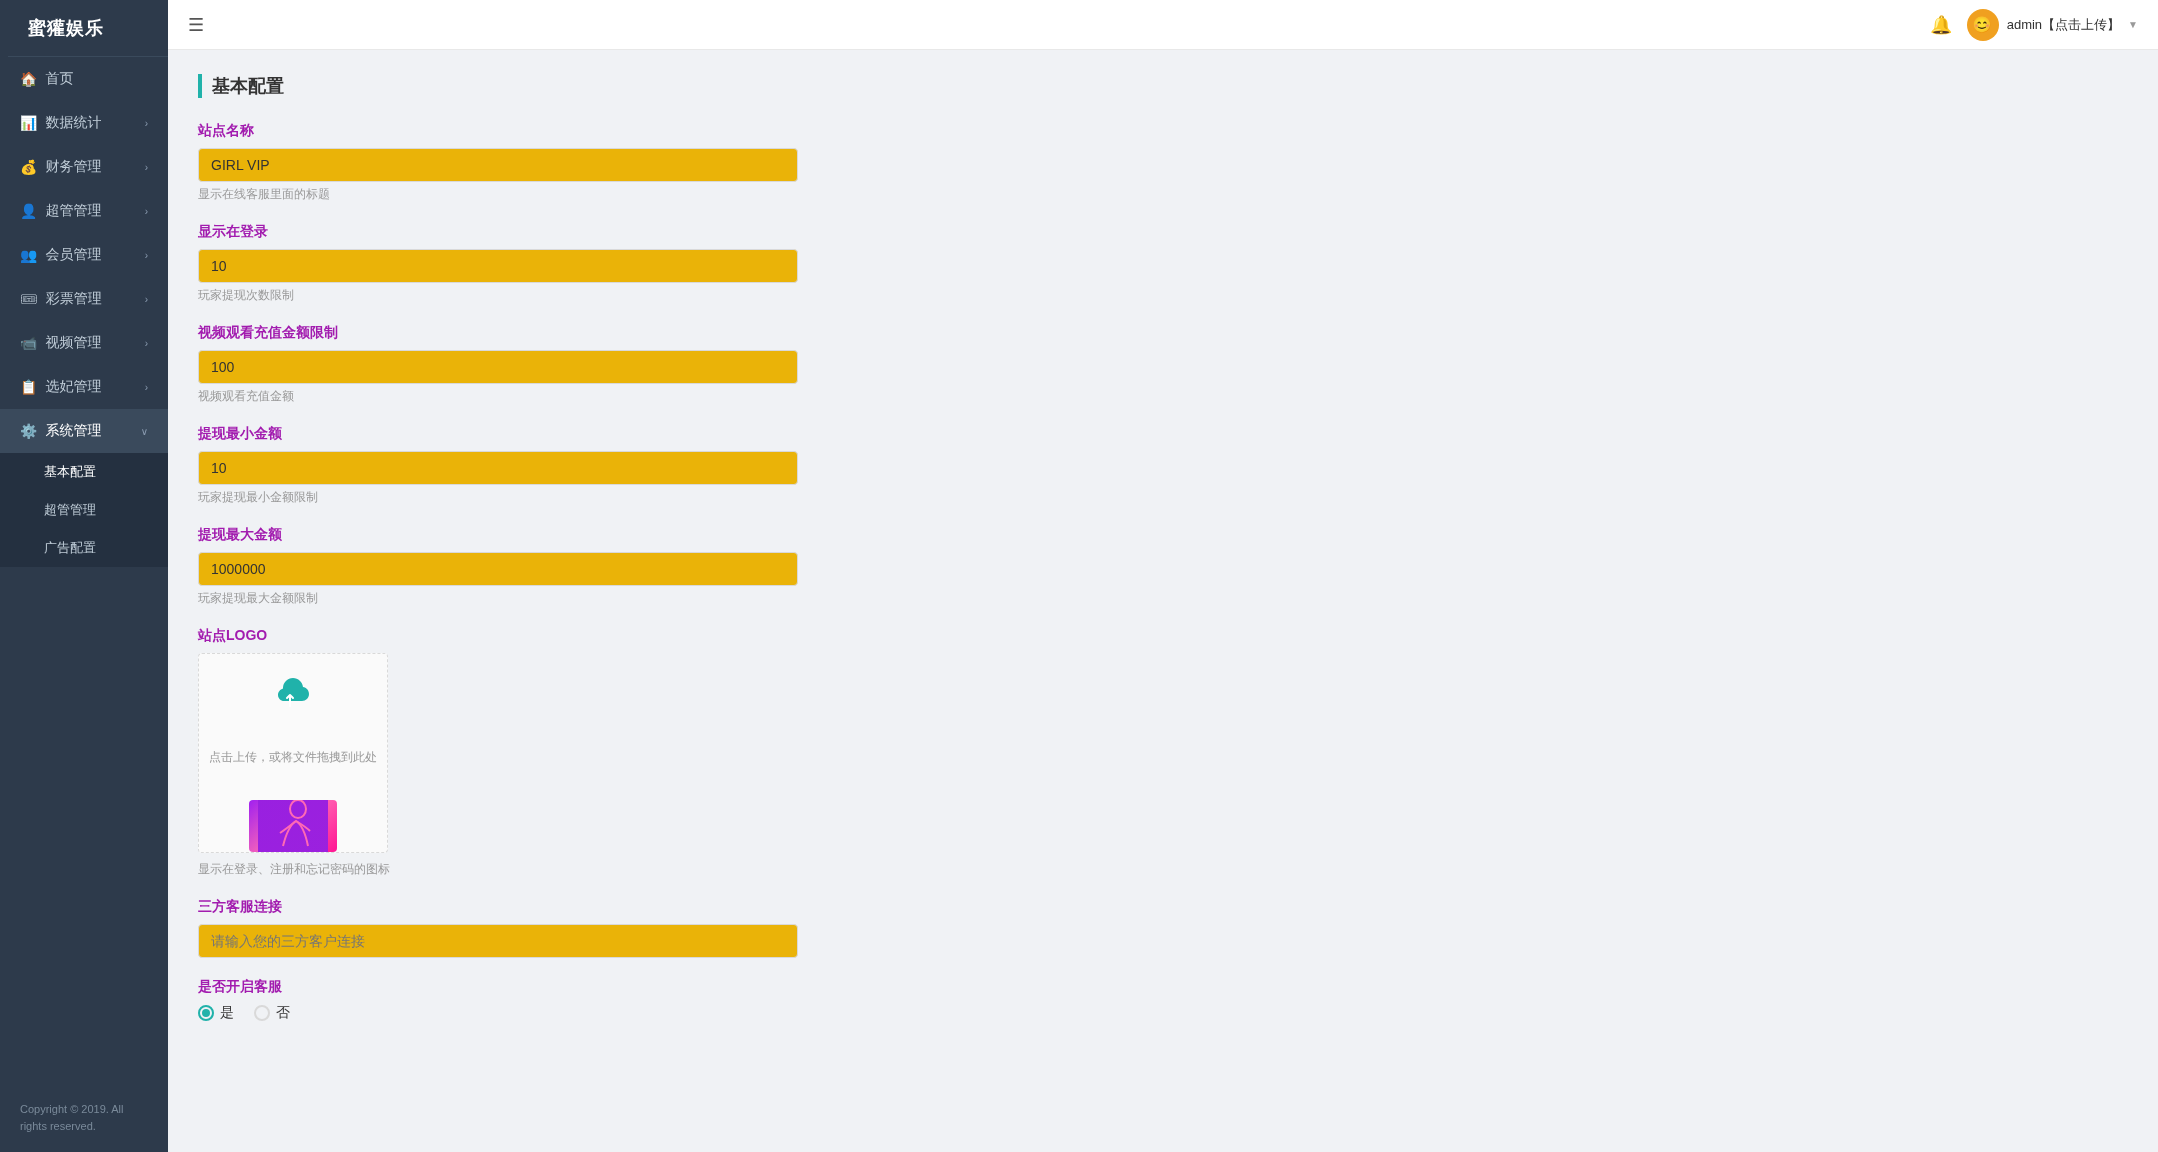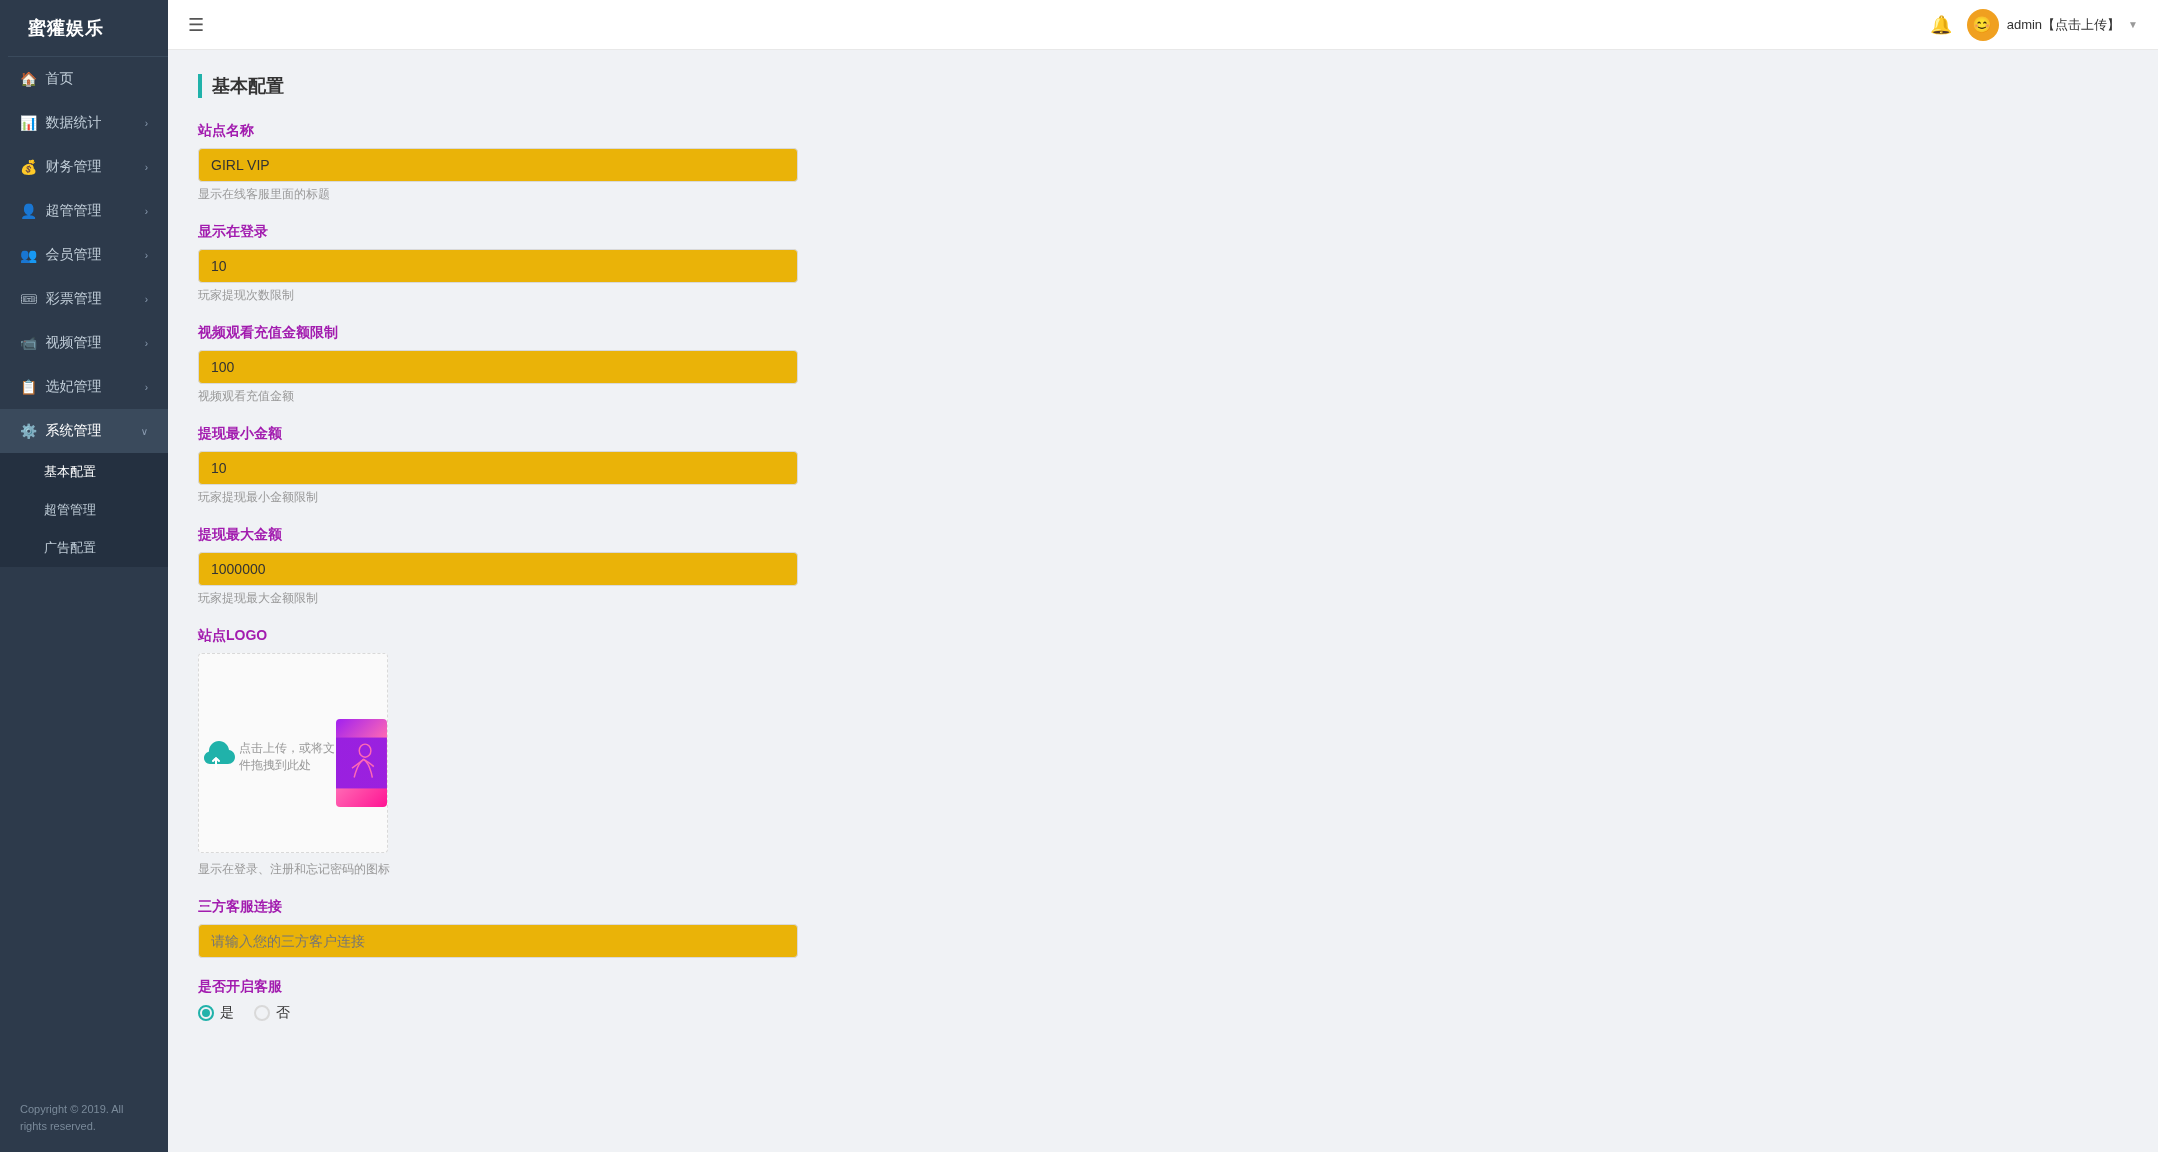--- a/index.html
+++ b/index.html
@@ -128,26 +128,28 @@
       margin-top: 4px;
     }
 
     .upload-area {
       width: 190px;
       height: 200px;
       border: 1px dashed #d9d9d9;
       border-radius: 4px;
       background: #fafafa;
       display: flex;
+      flex-direction: column;
       align-items: center;
       justify-content: flex-end;
       padding-top: 20px;
       cursor: pointer;
       position: relative;
       overflow: hidden;
+      gap: 22px;
     }
     .upload-icon { color: #20b2aa; font-size: 36px; margin-bottom: 8px; }
     .upload-text { font-size: 12px; color: #999; margin-bottom: 12px; }
     .upload-preview {
       width: 88px;
       height: 88px;
       border-radius: 4px;
       background: linear-gradient(135deg, #a020f0 0%, #ff69b4 50%, #ff1493 100%);
       display: flex;
       align-items: center;

